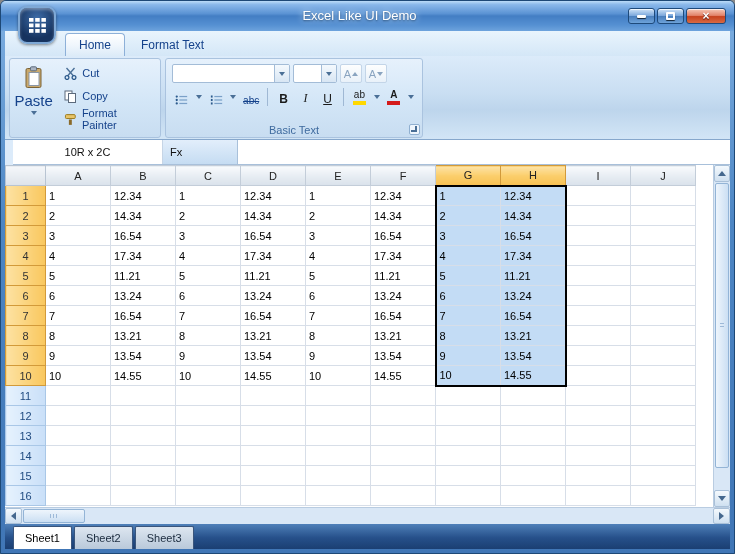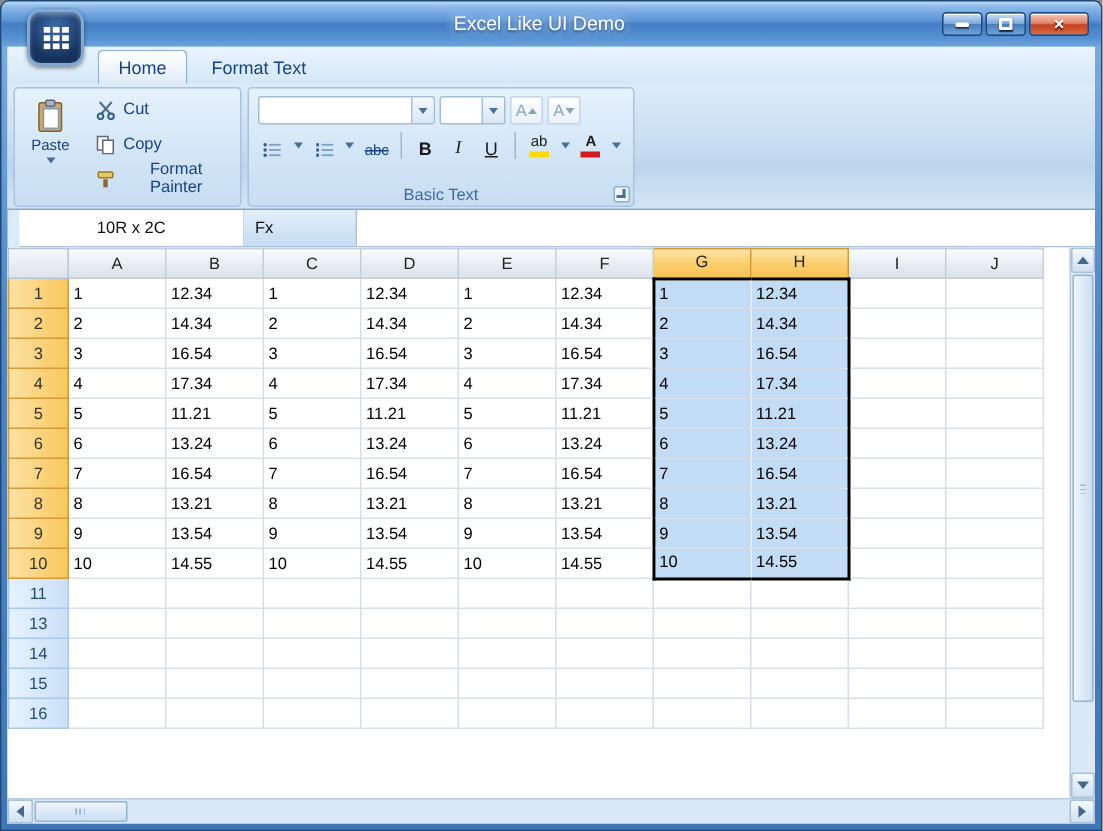--- a/index.html
+++ b/index.html
@@ -39,23 +39,23 @@
   .ribbon { flex:0 0 84px; background: linear-gradient(#dcebfa, #c9def2 45%, #bdd5ec 65%, #d2e5f6); border-bottom:1px solid #86a7cc; display:flex; padding:2px 2px 1px 4px; }
   .rgroup { border:1px solid #aac3df; border-radius:3px; margin-right:4px;
     background: linear-gradient(#e6f1fc, #d3e6f7 55%, #c8ddf1); display:flex; flex-direction:column; }
   .rgroup-body { flex:1; display:flex; padding:2px; }
   .rgroup-footer { flex:0 0 15px; position:relative; display:flex; align-items:center; justify-content:center; font-size:11px; color:#3e6a9e; }
   .launcher { position:absolute; right:2px; bottom:2px; width:11px; height:11px; border:1px solid #8fafd0; background:#eef5fc; border-radius:2px; }
   .launcher::after { content:""; position:absolute; right:2px; bottom:2px; width:4px; height:4px; border-right:2px solid #4a6f96; border-bottom:2px solid #4a6f96; }
   
   .g-clipboard { width:152px; }
   .paste-btn { width:44px; display:flex; flex-direction:column; align-items:center; padding-top:4px; border:1px solid transparent; border-radius:3px; }
-  .rlabel { font-size:10px; color:#15428b; margin-top:2px; }
+  .rlabel { font-size:15px; color:#15428b; margin-top:2px; }
   .drop-arrow { width:0; height:0; border-left:3px solid transparent; border-right:3px solid transparent; border-top:4px solid #4a6f96; margin-top:2px; }
-  .clip-col { display:flex; flex-direction:column; justify-content:flex-start; padding:2px 0 0 4px; gap:3px;text-align:center; }
+  .clip-col { display:flex; flex-direction:column; justify-content:flex-start; padding:2px 0 0 4px; gap:3px; }
   .sbtn { display:flex; align-items:center; gap:5px; height:20px; padding:0 4px; border:1px solid transparent; border-radius:2px; font-size:11px; color:#15428b; }
   
   .g-basictext { width:258px; }
   .bt-body { display:flex; flex-direction:column; gap:4px; padding:3px 4px; width:100%; }
   .bt-row { display:flex; align-items:center; gap:3px; }
   .combo { height:19px; background:#fff; border:1px solid #a3bcd7; border-radius:2px; display:flex; overflow:hidden; }
   .combo-val { flex:1; font-size:11px; padding:2px 3px; color:#333; }
   .combo-drop { width:15px; background:linear-gradient(#f4f9fd,#d8e6f4); border-left:1px solid #a3bcd7; display:flex; align-items:center; justify-content:center; }
   .tri { width:0; height:0; border-left:3px solid transparent; border-right:3px solid transparent; border-top:4px solid #4a6f96; }
   .aa-btn { width:22px; height:19px; display:flex; align-items:flex-end; justify-content:center; gap:1px; border:1px solid #c3d5e8; border-radius:2px; background:linear-gradient(#fdfefe,#e9f1f9); color:#8aa4c0; font-size:11px; padding-bottom:2px; }
@@ -450,20 +450,33 @@
               <td class="cell"></td>
               <td class="cell"></td>
               <td class="cell"></td>
               <td class="cell"></td>
               <td class="cell"></td>
               <td class="cell"></td>
               <td class="cell"></td>
               <td class="cell"></td>
             </tr>
             <tr>
+              <th class="rh">12</th>
+              <td class="cell"></td>
+              <td class="cell"></td>
+              <td class="cell"></td>
+              <td class="cell"></td>
+              <td class="cell"></td>
+              <td class="cell"></td>
+              <td class="cell"></td>
+              <td class="cell"></td>
+              <td class="cell"></td>
+              <td class="cell"></td>
+            </tr>
+            <tr>
               <th class="rh">13</th>
               <td class="cell"></td>
               <td class="cell"></td>
               <td class="cell"></td>
               <td class="cell"></td>
               <td class="cell"></td>
               <td class="cell"></td>
               <td class="cell"></td>
               <td class="cell"></td>
               <td class="cell"></td>
@@ -526,15 +539,20 @@
       <div class="harr">
           <span class="tri-lf"></span>
         </div>
       <div class="h-thumb"></div>
       <div class="h-fill"></div>
       <div class="harr">
           <span class="tri-rt"></span>
         </div>
     </div>
 
+    <div class="sheet-bar">
+      <div class="stab active">Sheet1</div>
+      <div class="stab">Sheet2</div>
+      <div class="stab">Sheet3</div>
+    </div>
 
   </div>
 </div>
 
 </body></html>

